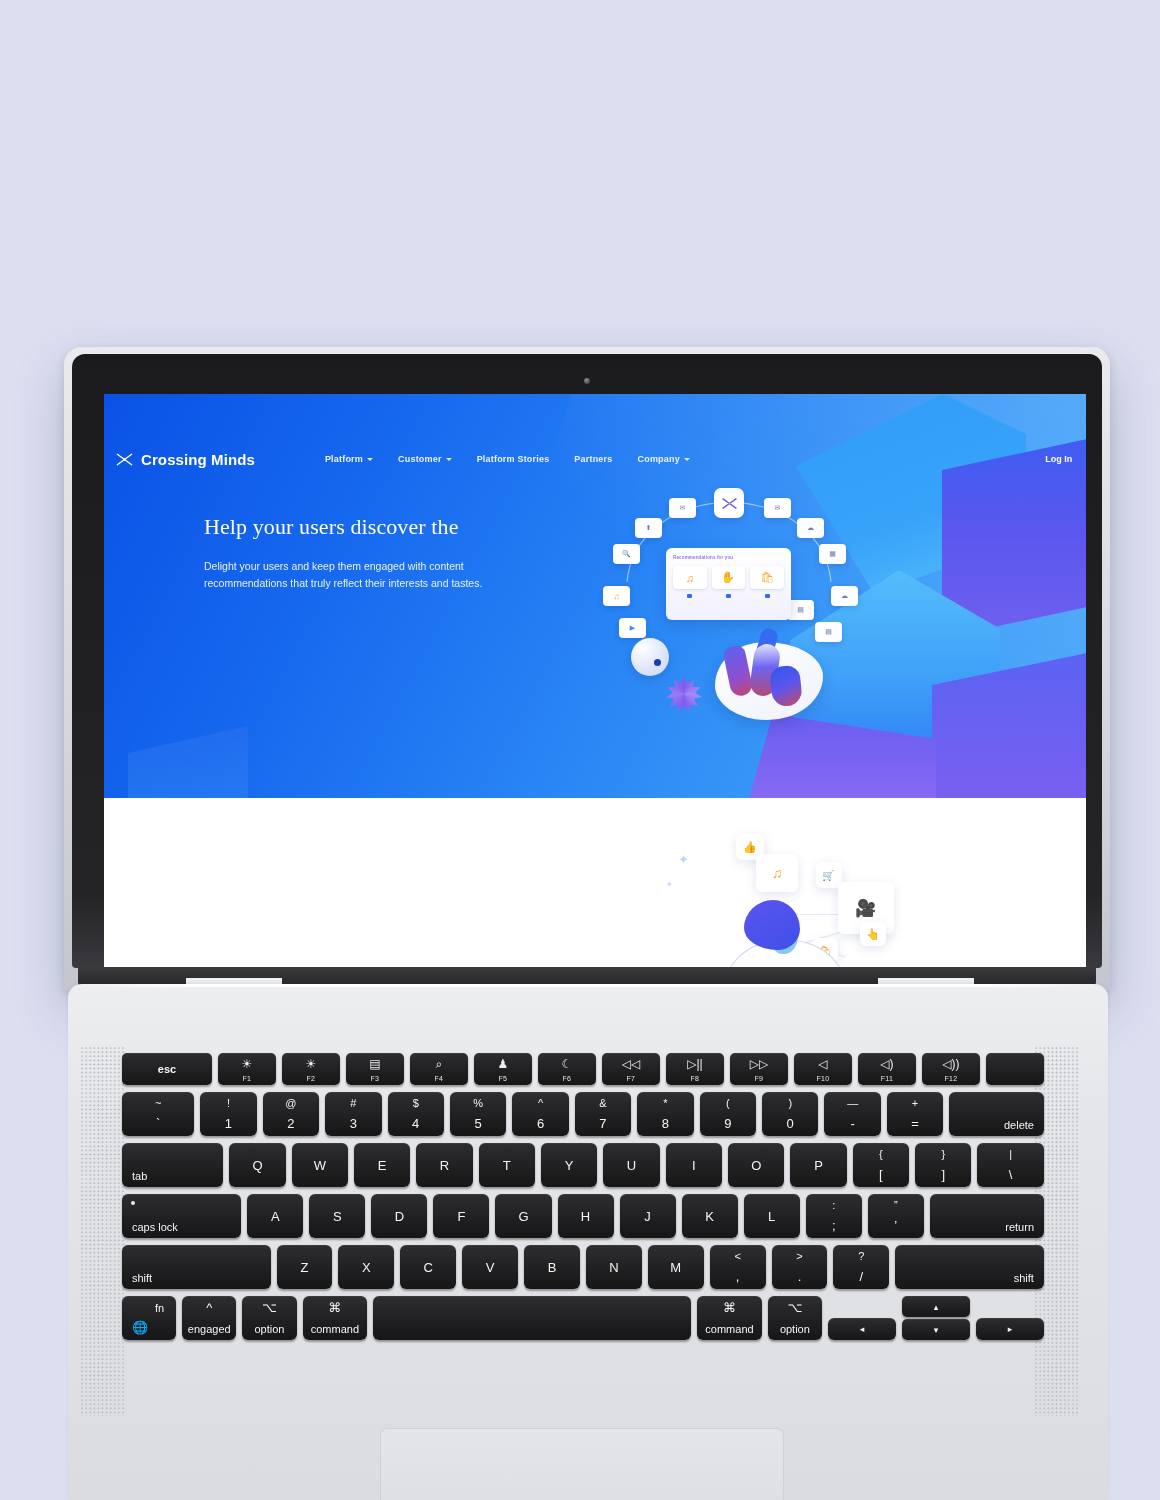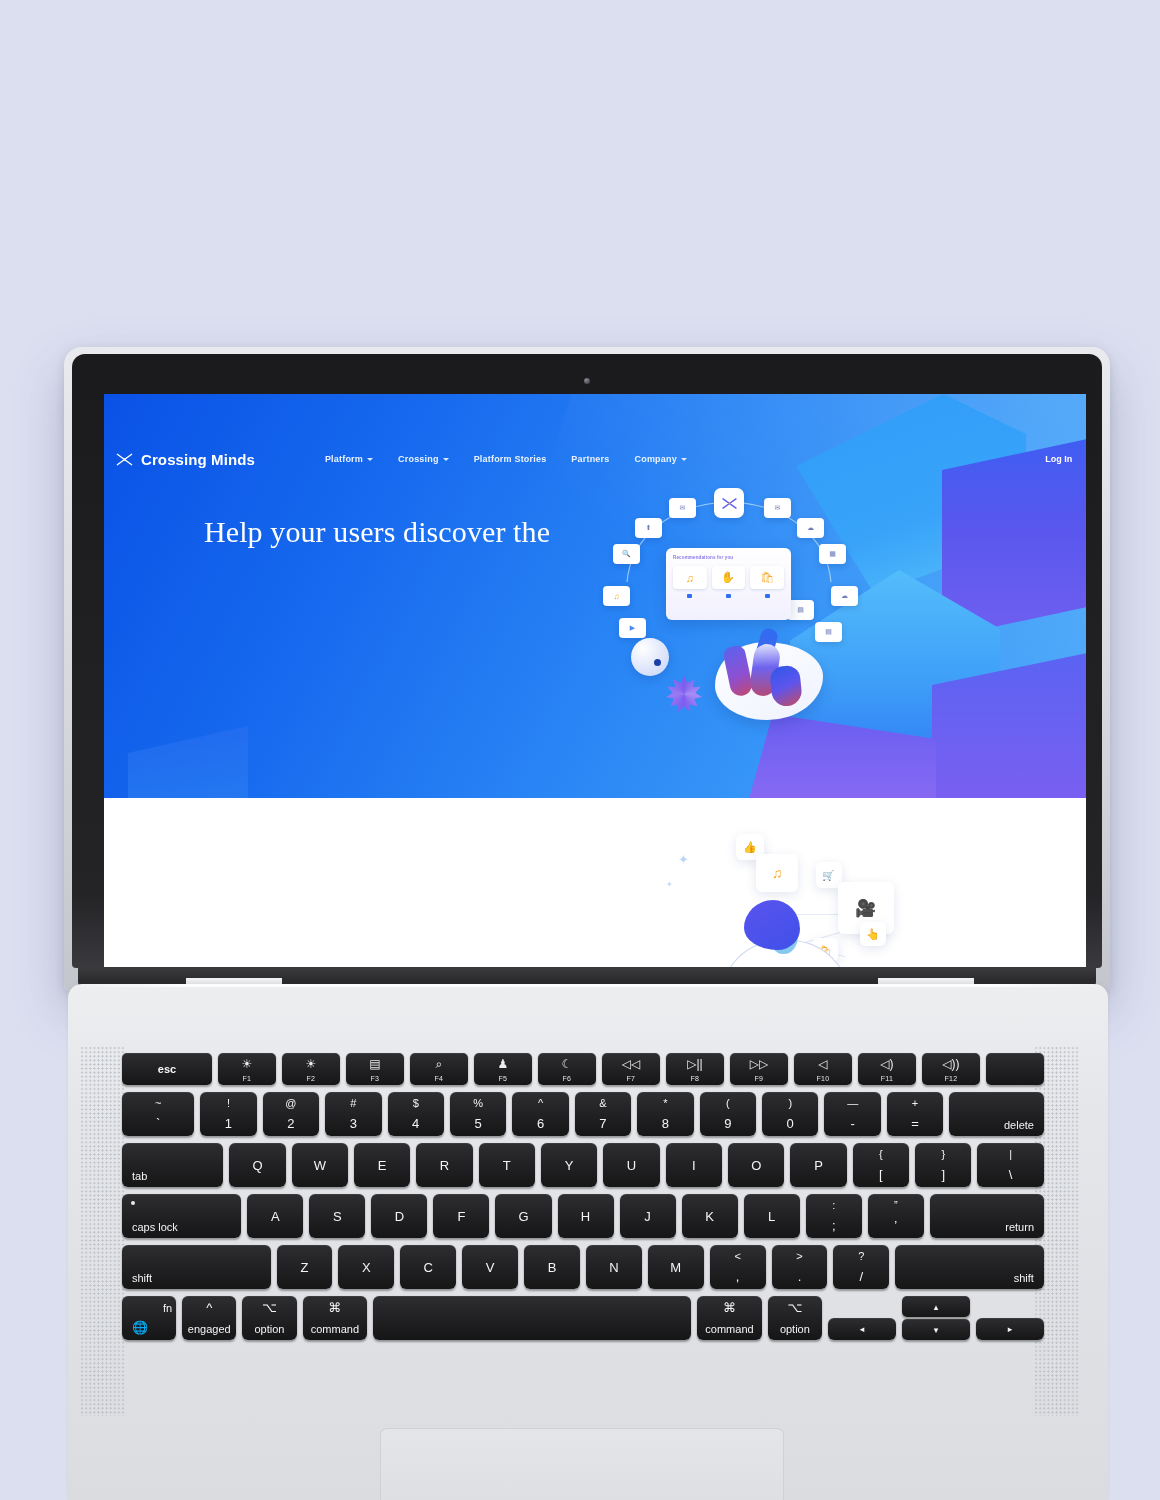--- a/index.html
+++ b/index.html
@@ -103,21 +103,21 @@
   
   .key .sup { position: absolute; top: 5px; left: 50%; transform: translateX(-50%); font-size: 11px; }
   .key .sub { position: absolute; bottom: 5px; left: 50%; transform: translateX(-50%); font-size: 13px; }
 
   
   .key.label-bl { justify-content: flex-start; align-items: flex-end; padding: 0 0 5px 10px; font-size: 11px; }
   .key.label-br { justify-content: flex-end; align-items: flex-end; padding: 0 10px 5px 0; font-size: 11px; }
   .key .tl-dot { position: absolute; top: 7px; left: 9px; width: 4px; height: 4px; border-radius: 50%; background: #e9e9ea; }
 
   .key.fnkey { align-items: flex-start; }
-  .key.fnkey .fn-top { position: absolute; top: 6px; right: 4px; font-size: 11px; }
+  .key.fnkey .fn-top { position: absolute; top: 6px; right: 12px; font-size: 11px; }
   .key.fnkey .globe { position: absolute; bottom: 5px; left: 10px; font-size: 13px; }
 
   .key.ctrl, .key.optk, .key.cmdk { align-items: flex-end; padding-bottom: 5px; font-size: 11px; }
   .key.ctrl .tc, .key.optk .tc, .key.cmdk .tc { position: absolute; top: 4px; left: 50%; transform: translateX(-50%); font-size: 13px; }
 
   .key.space { flex: 0 0 318px; }
   .key.blankkey { }
 
   
   .arrows { display: flex; gap: 6px; align-items: flex-end; }
@@ -165,21 +165,21 @@
   .iso-e { right: 150px; top: 320px; width: 190px; height: 96px;
     background: linear-gradient(180deg,#6a5ef1,#8a6bf3);
     clip-path: polygon(14% 0%, 100% 26%, 100% 100%, 0% 100%); }
   .iso-f { left: 24px; top: 332px; width: 120px; height: 90px;
     background: linear-gradient(180deg,#2b6ff0,#2f86f4);
     clip-path: polygon(0% 30%, 100% 0%, 100% 100%, 0% 100%); opacity:.55; }
 
   .hero-copy { position: absolute; left: 100px; top: 120px; width: 390px; z-index: 5; }
   .hero-h1 {
     font-family: "Liberation Serif", serif;
-    font-size: 30px; line-height: 1.17; color: #ffffff; font-weight: 400;
+    font-size: 22px; line-height: 1.17; color: #ffffff; font-weight: 400;
     letter-spacing: .1px;
   }
   .hero-sub { margin-top: 18px; font-size: 10.5px; line-height: 1.62; color: #e8f2ff; max-width: 300px; }
 
   
   .nav {
     position: absolute; left: 0; top: 17px; width: 1100px; height: 44px;
     display: flex; align-items: center; z-index: 10; margin-top: 26px;
   }
   .brand { display: flex; align-items: center; gap: 8px; margin-left: 12px; }
@@ -313,21 +313,21 @@
                     <circle cx="13" cy="10" r="1.8" fill="#ffffff"></circle>
                   </svg>
                   <span class="brand-text">Crossing Minds</span>
                 </div>
                 <div class="nav-links">
                   <div class="nav-link">
                     <span>Platform</span>
                     <i class="caret"></i>
                   </div>
                   <div class="nav-link">
-                    <span>Crossing</span>
+                    <span>Customer</span>
                     <i class="caret"></i>
                   </div>
                   <div class="nav-link">
                     <span>Platform Stories</span>
                   </div>
                   <div class="nav-link">
                     <span>Partners</span>
                   </div>
                   <div class="nav-link">
                     <span>Company</span>
@@ -337,20 +337,24 @@
                 <div class="nav-right">
                   <span class="login">Log In</span>
                   <span class="demo-btn">Get a demo</span>
                 </div>
               </div>
 
               <div class="hero-copy">
                 <h1 class="hero-h1">
                   <span>Help your users discover the</span><br>
                 </h1>
+                <p class="hero-sub">
+                  <span>Delight your users and keep them engaged with content</span>
+                  <span>recommendations that truly reflect their interests and tastes.</span>
+                </p>
               </div>
 
               <div class="illus">
                 <svg style="position:absolute;left:0;top:0;width:250px;height:150px" viewBox="0 0 250 150">
                   <path d="M18 96 C22 52 60 18 120 16 C180 18 218 52 222 96" fill="none" stroke="#bfe0fb" stroke-width="1.1" opacity=".75"></path>
                 </svg>
                 <div class="node big" style="left:105px;top:2px">
                   <svg viewBox="0 0 26 20" style="width:17px;height:13px">
                     <path d="M3 3 L13 10 L3 17 M23 3 L13 10 L23 17" fill="none" stroke="#5b5bf0" stroke-width="2.2" stroke-linecap="round" stroke-linejoin="round"></path>
                     <circle cx="13" cy="10" r="1.6" fill="#f5a623"></circle>

